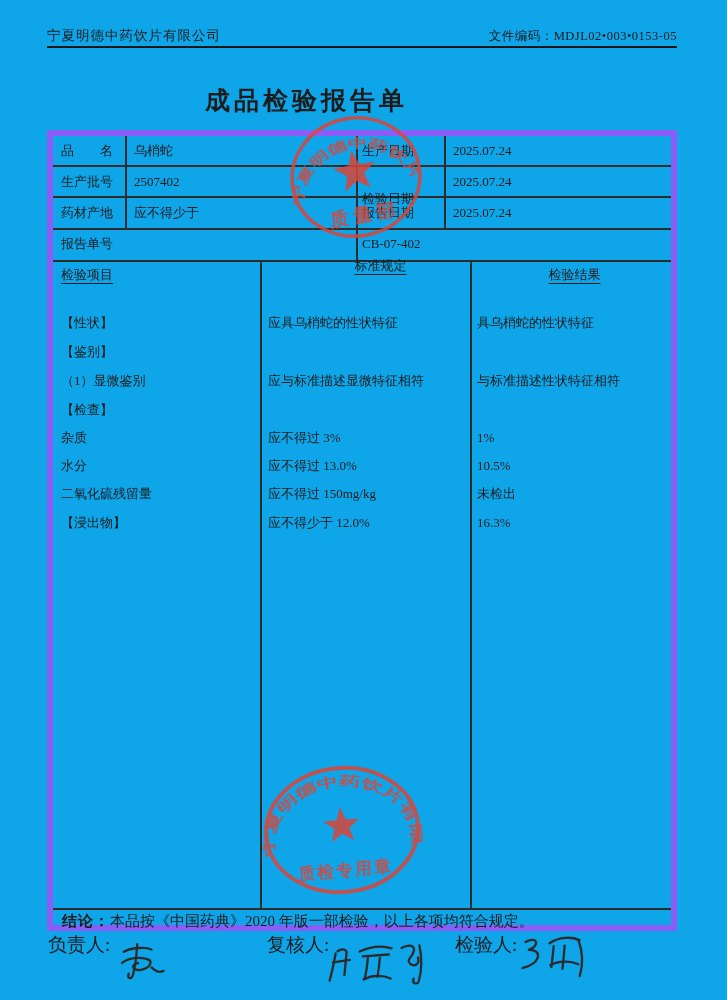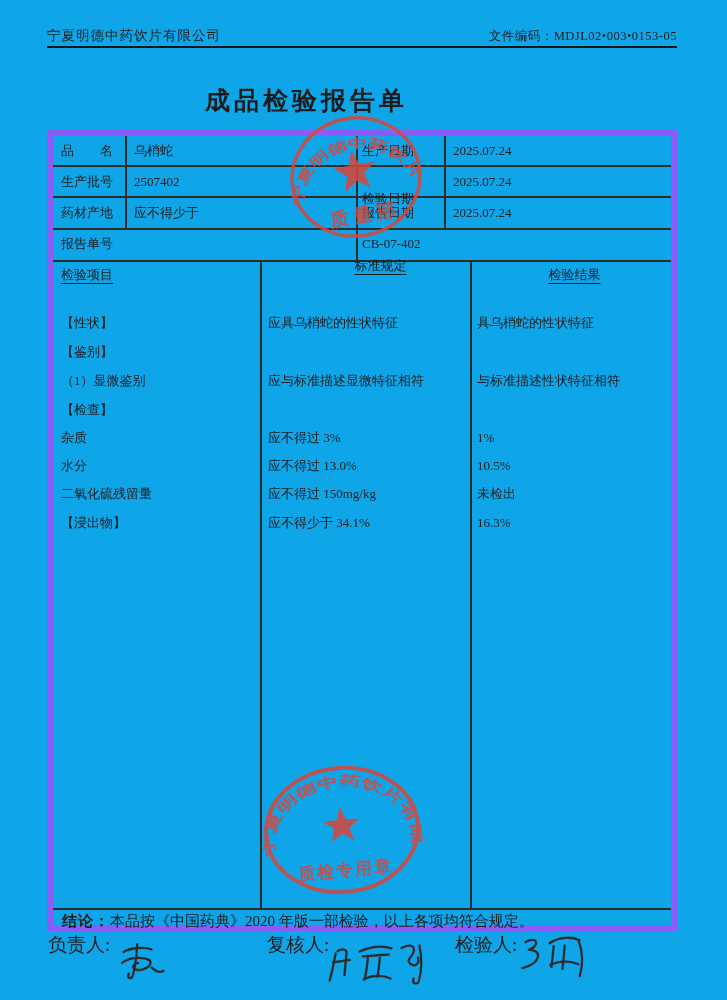--- a/index.html
+++ b/index.html
@@ -92,21 +92,21 @@
 
     <div class="cell" style="left:8px;top:320px">水分</div>
     <div class="cell" style="left:215px;top:320px">应不得过 13.0%</div>
     <div class="cell" style="left:424px;top:320px">10.5%</div>
 
     <div class="cell" style="left:8px;top:348px">二氧化硫残留量</div>
     <div class="cell" style="left:215px;top:348px">应不得过 150mg/kg</div>
     <div class="cell" style="left:424px;top:348px">未检出</div>
 
     <div class="cell" style="left:8px;top:377px">【浸出物】</div>
-    <div class="cell" style="left:215px;top:377px">应不得少于 34.1%</div>
+    <div class="cell" style="left:215px;top:377px">应不得少于 12.0%</div>
     <div class="cell" style="left:424px;top:377px">16.3%</div>
 
     <div class="concl">
       <b>结论：</b><span>本品按《中国药典》2020 年版一部检验，以上各项均符合规定。</span>
     </div>
   </div>
 
   <svg class="stamp" style="left:286px;top:112px;width:140px;height:130px;transform:rotate(-10deg);opacity:.85" viewBox="0 0 140 130">
     <ellipse cx="70" cy="65" rx="64" ry="59" fill="none" stroke="#d9473b" stroke-width="3.6"></ellipse>
     <path id="arcTop" d="M 13 88 A 57 52 0 1 1 127 88" fill="none"></path>

